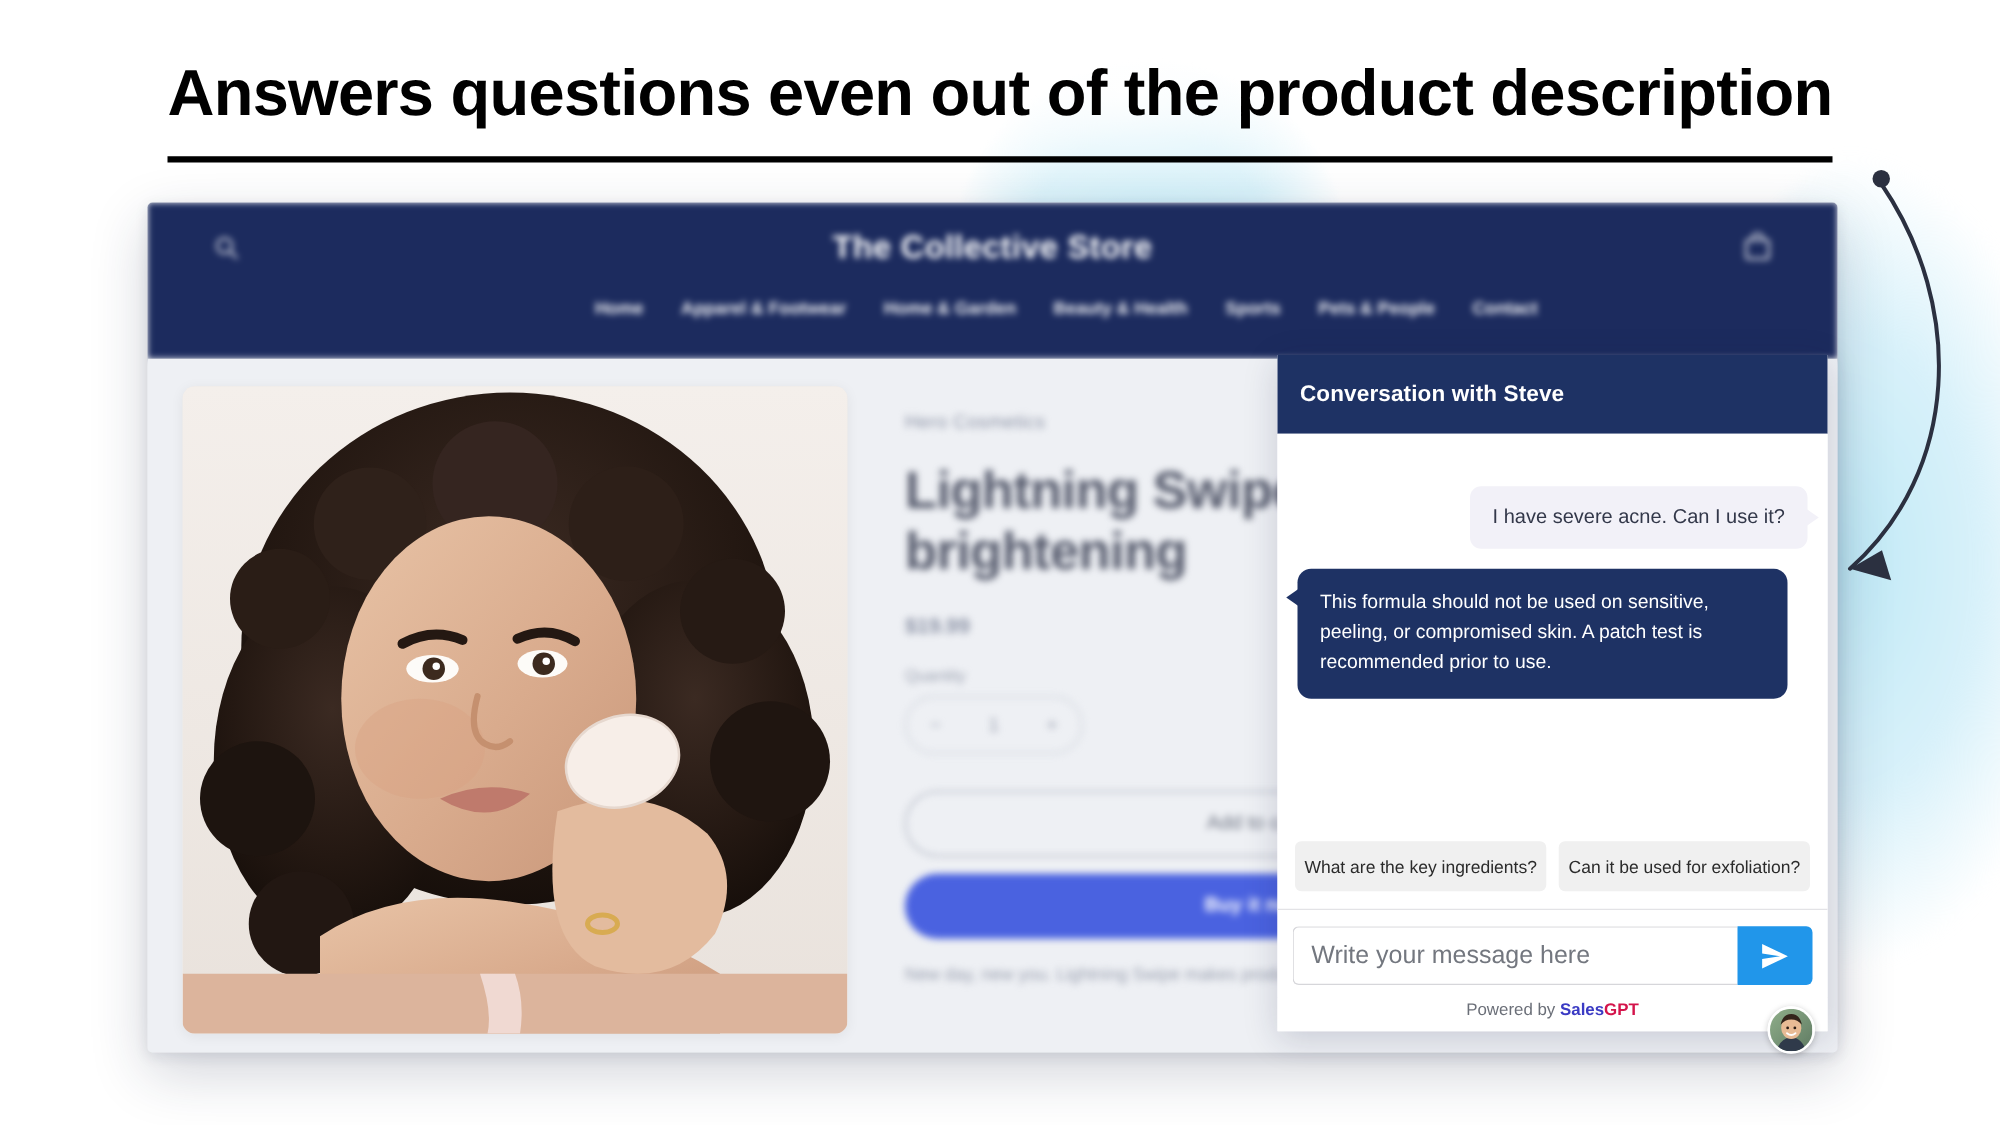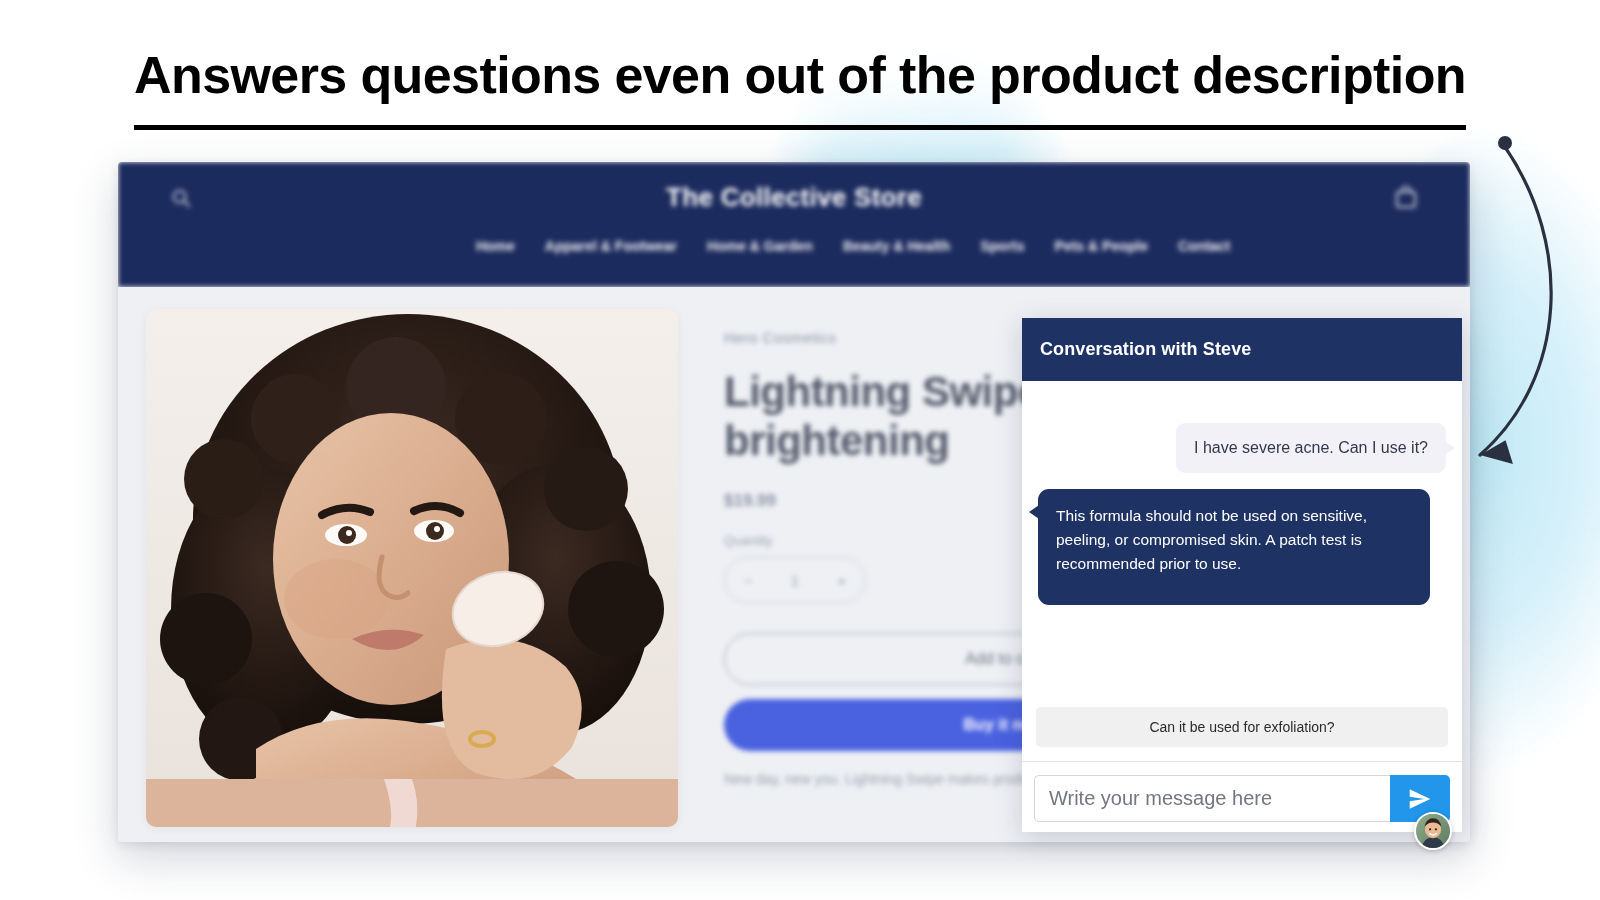--- a/index.html
+++ b/index.html
@@ -206,21 +206,21 @@
   .product-desc {
     margin-top: 20px;
     font-size: 14px;
     color: #9aa0b0;
     max-width: 620px;
   }
 
   
   .chat-widget {
     position: absolute;
-    left: 1022px; top: 318px;
+    left: 1022px; top: 284px;
     width: 440px;
     background: #ffffff;
     box-shadow: 0 6px 26px rgba(25,35,70,0.18);
     z-index: 5;
     display: flex;
     flex-direction: column;
   }
   .chat-header {
     background: #1e3264;
     color: #ffffff;
@@ -258,21 +258,21 @@
     right: -9px; top: 18px;
     border-left: 10px solid #f2f1f8;
     border-top: 7px solid transparent;
     border-bottom: 7px solid transparent;
   }
   .bubble-bot {
     position: relative;
     background: #1e3264;
     color: #ffffff;
     border-radius: 11px;
-    padding: 15px 18px 29px 18px;
+    padding: 15px 18px 17px 18px;
     font-size: 15.5px;
     line-height: 1.55;
     max-width: 392px;
   }
   .bubble-bot::after {
     content: "";
     position: absolute;
     left: -9px; top: 16px;
     border-right: 10px solid #1e3264;
     border-top: 7px solid transparent;
@@ -497,34 +497,38 @@
   <div class="chat-body">
     <div class="msg-row user">
       <div class="bubble-user">I have severe acne. Can I use it?</div>
     </div>
     <div class="msg-row bot">
       <div class="bubble-bot">This formula should not be used on sensitive, peeling, or compromised skin. A patch test is recommended prior to use.</div>
     </div>
   </div>
 
   <div class="chat-chips">
+    <button class="chip">What are the key ingredients?</button>
     <button class="chip">Can it be used for exfoliation?</button>
   </div>
 
   <div class="chat-input-row">
     <input class="chat-input" type="text" placeholder="Write your message here" style="">
     <button class="send-btn">
       <span>
         <svg viewBox="0 0 24 24" fill="#ffffff" aria-hidden="true">
           <path d="M2.5 21l19-9-19-9v7l13.5 2-13.5 2z"></path>
         </svg>
       </span>
     </button>
   </div>
 
+  <div class="powered">
+    <span>Powered by </span><span class="sales">Sales</span><span class="gpt">GPT</span>
+  </div>
 
   <div class="bot-avatar">
     <svg viewBox="0 0 40 40" aria-hidden="true">
       <defs>
         <linearGradient id="avBg" x1="0" y1="0" x2="1" y2="1">
           <stop offset="0%" stop-color="#8fae8a"></stop>
           <stop offset="100%" stop-color="#5f7a62"></stop>
         </linearGradient>
       </defs>
       <rect width="40" height="40" fill="url(#avBg)"></rect>

